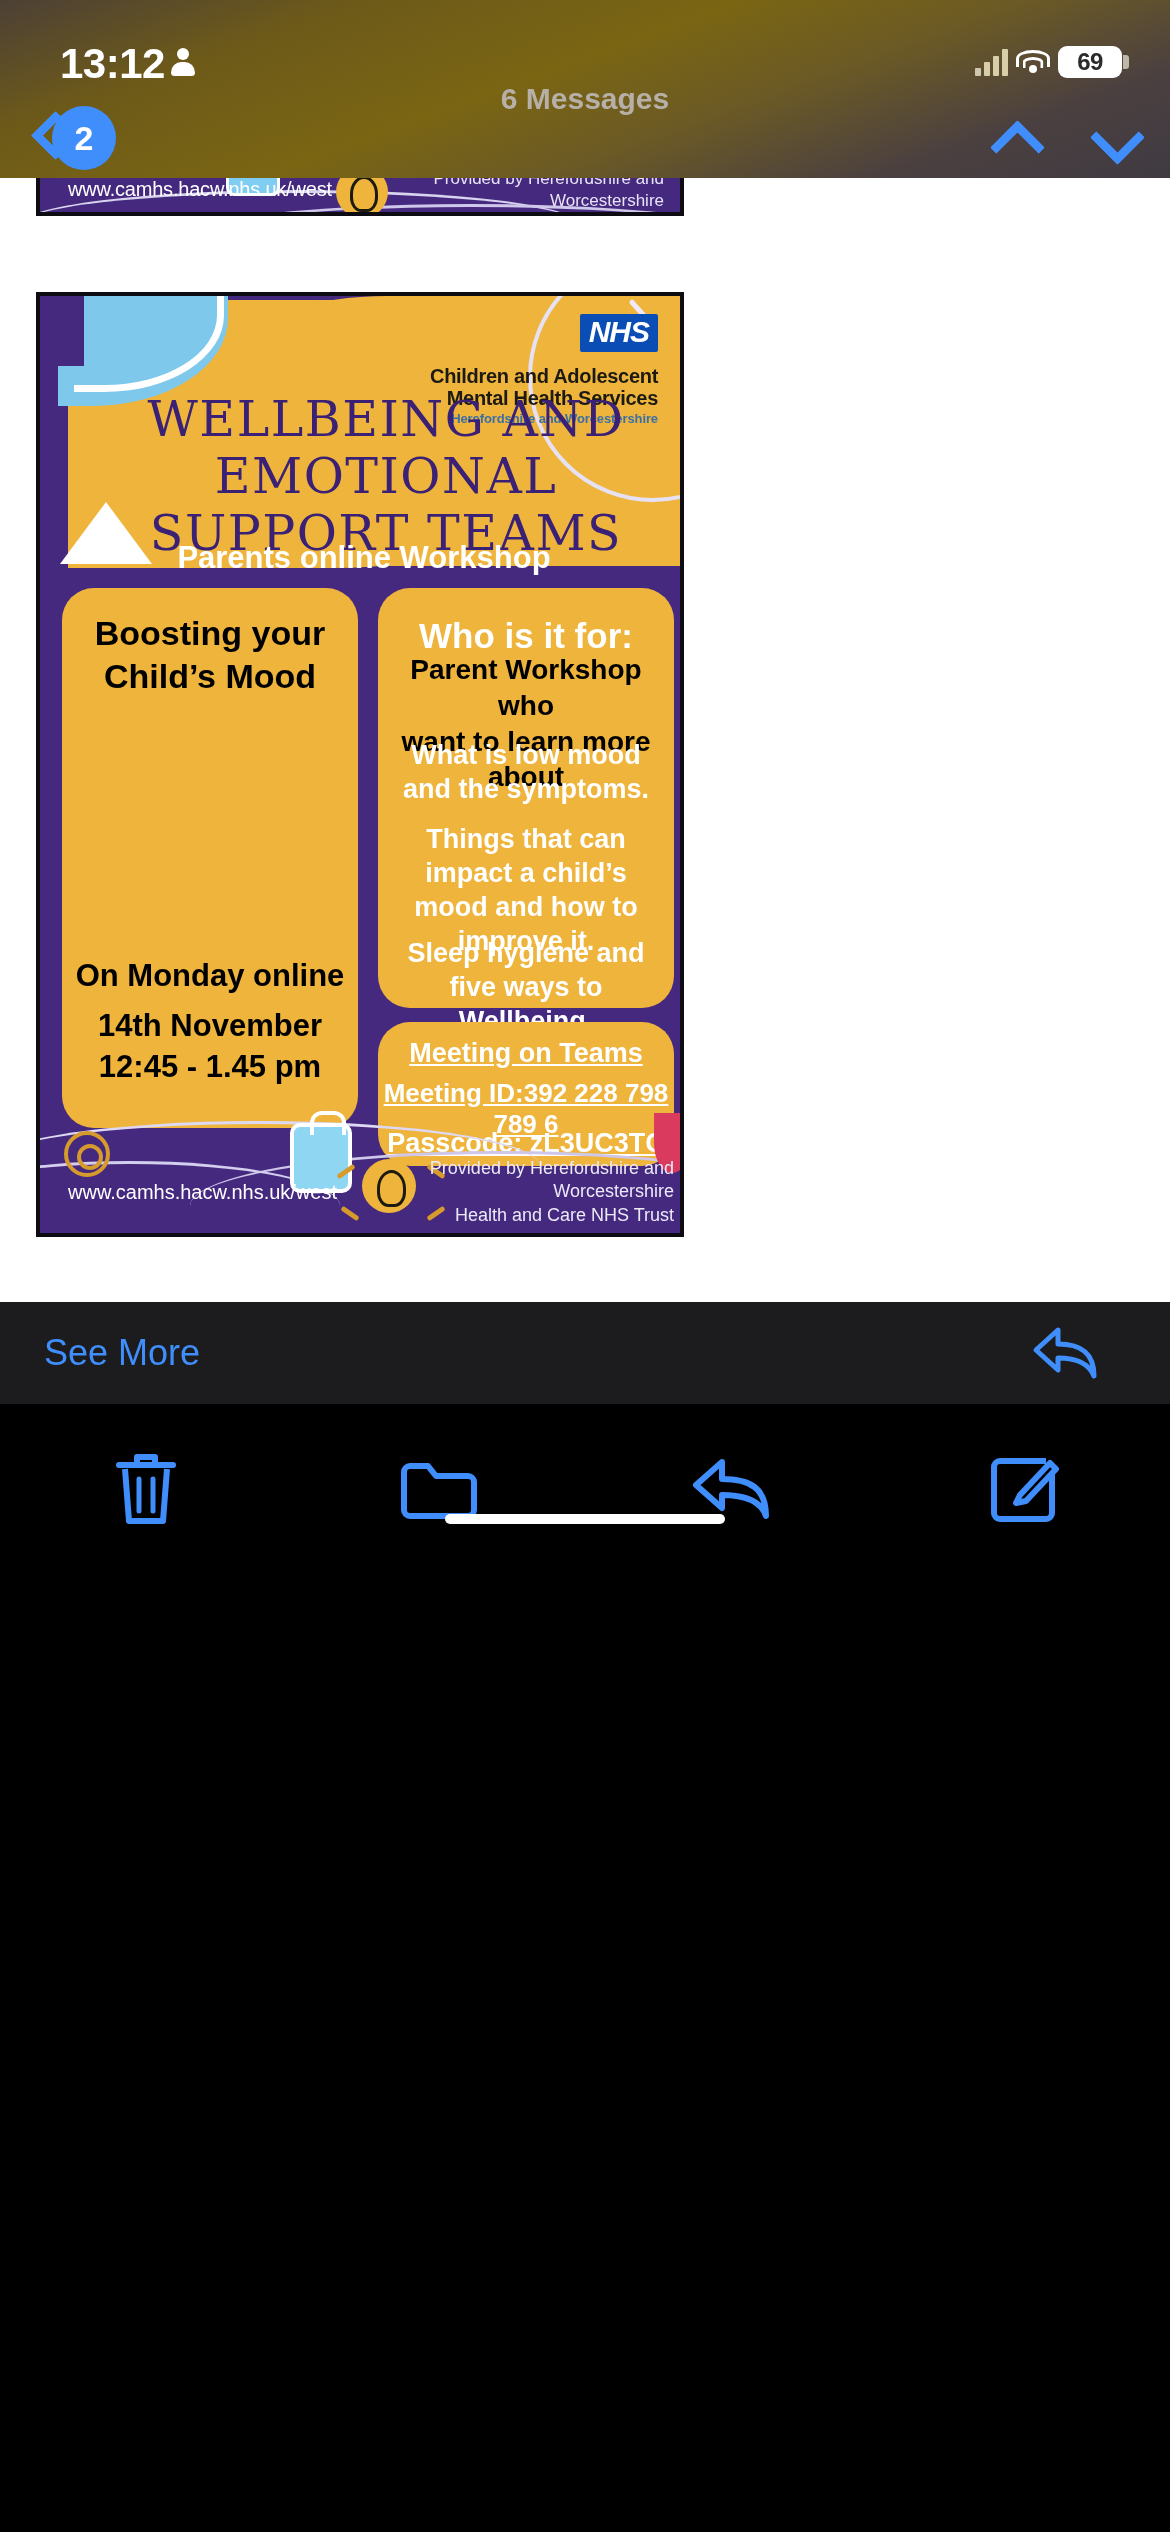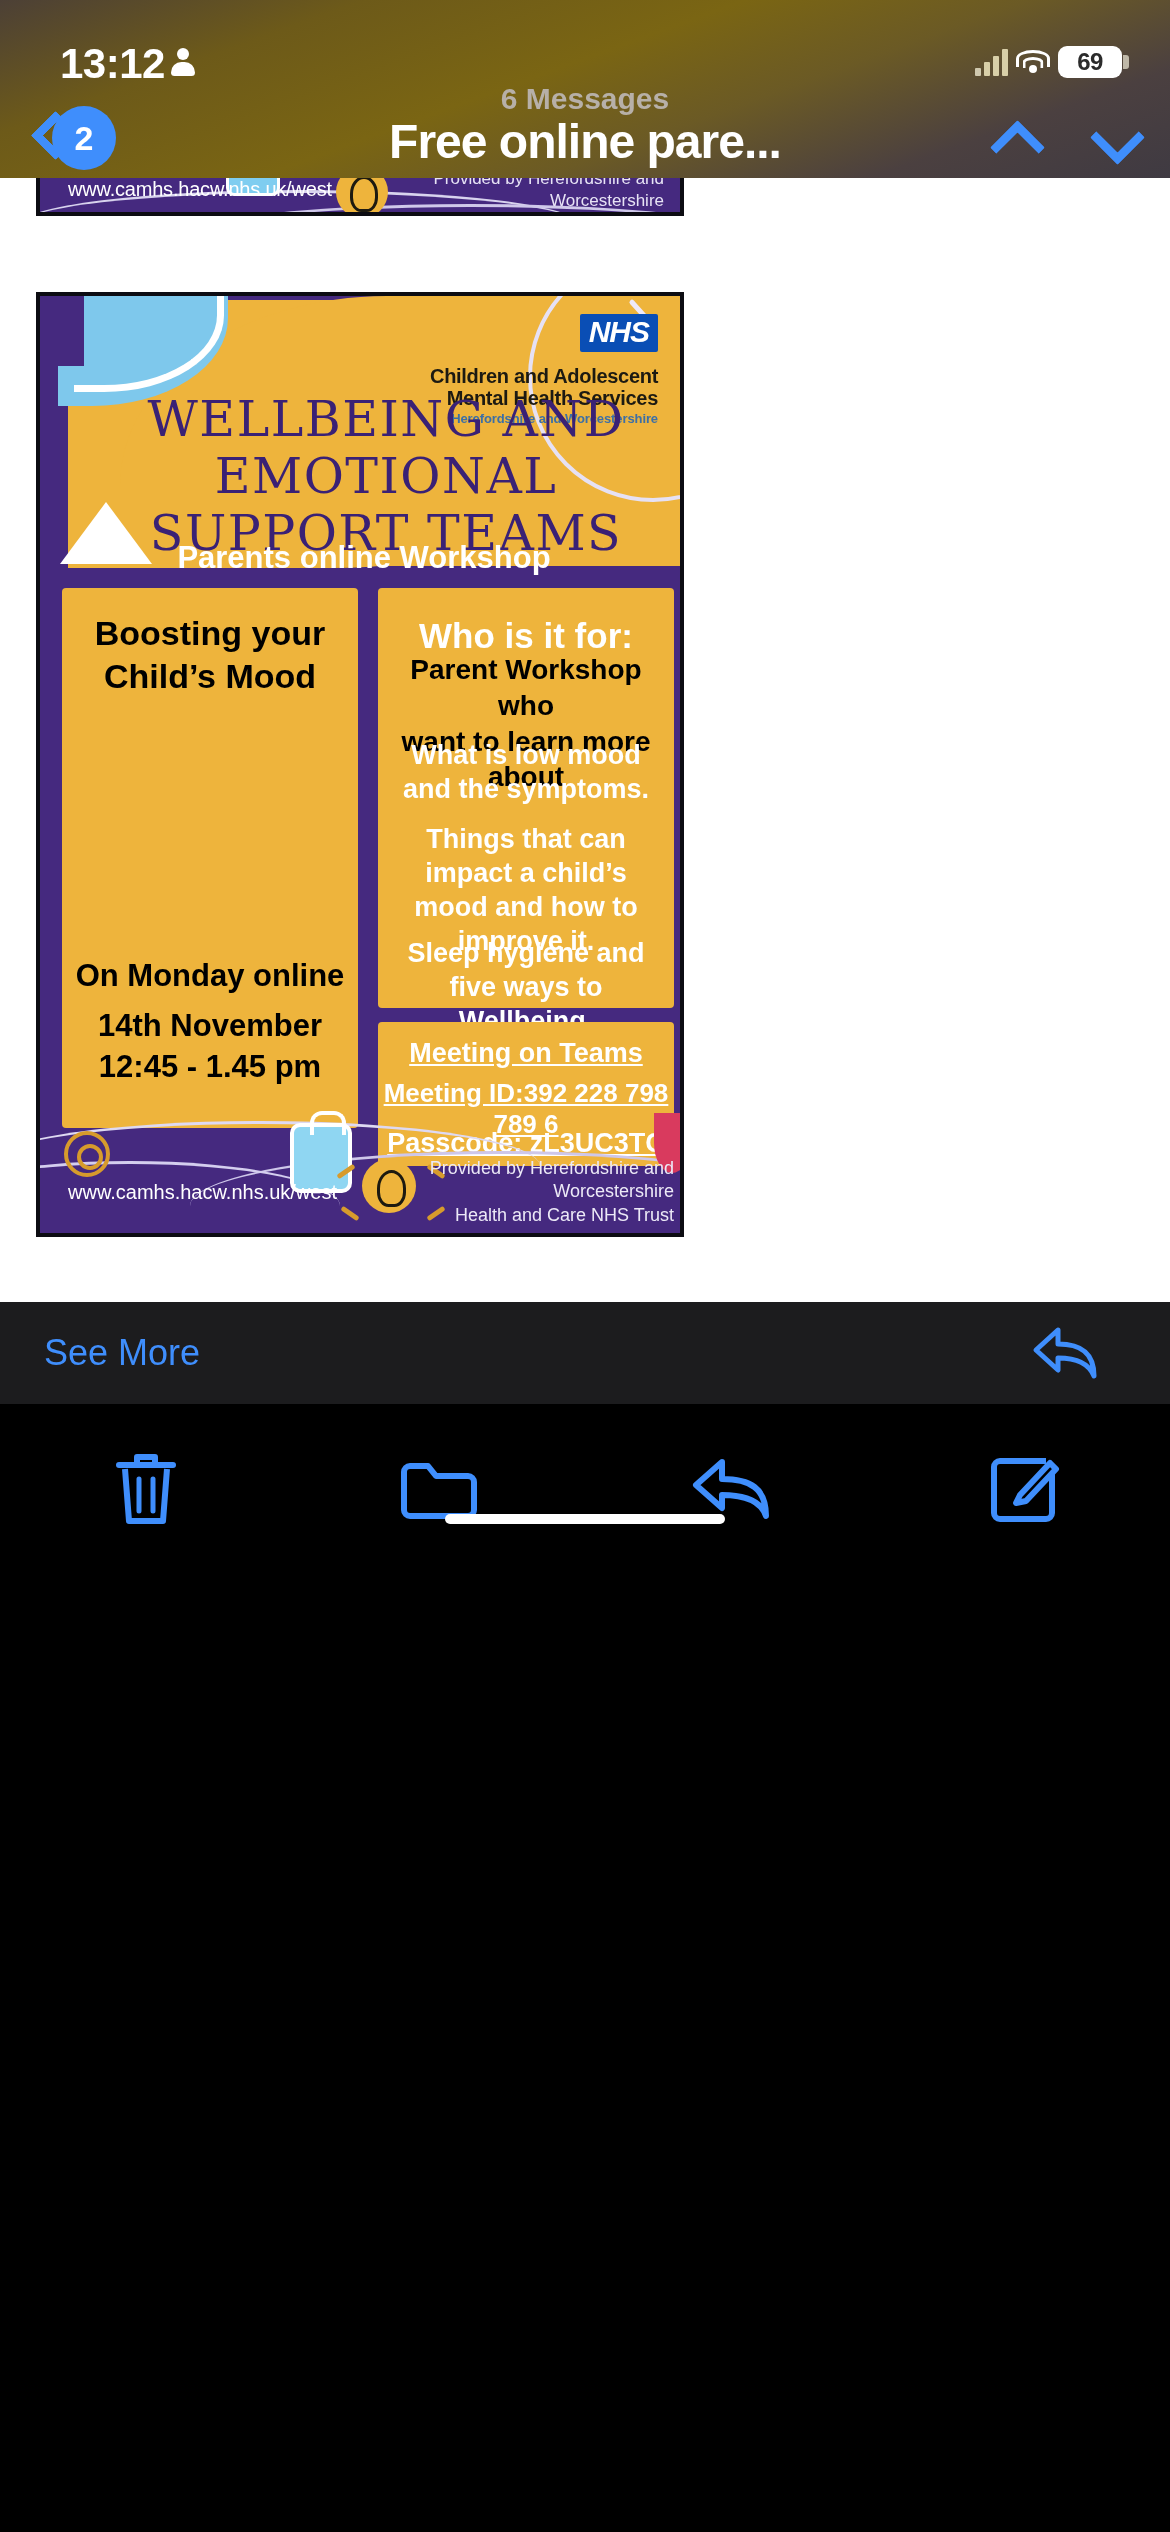--- a/index.html
+++ b/index.html
@@ -127,21 +127,21 @@
   #nhs-l2 { font-size:13px; font-weight:bold; color:#3c6fa6; letter-spacing:-0.1px;
     margin-top:1px; }
 
   #ptitle { position:absolute; left:96px; top:96px; width:500px; text-align:center;
     color:#3a2175; font-family:"DejaVu Serif", serif; font-size:49px; line-height:1.16;
     letter-spacing:1.5px; }
   #psub { position:absolute; left:0; top:244px; width:648px; text-align:center;
     color:#ffffff; font-size:31px; font-weight:bold; }
 
   
-  .card { position:absolute; background:#eeb43c; border-radius:4px; }
+  .card { position:absolute; background:#eeb43c; border-radius:32px; }
   #card-left { left:22px; top:292px; width:296px; height:540px; }
   #card-right { left:338px; top:292px; width:296px; height:420px; }
   #card-meet { left:338px; top:726px; width:296px; height:144px; }
 
   #cl-title { position:absolute; left:0; top:24px; width:296px; font-size:34px;
     line-height:1.26; color:#000; font-weight:bold; text-align:center; }
   #cl-body { position:absolute; left:6px; top:152px; width:284px; font-size:30px;
     line-height:1.3; color:#ffffff; font-weight:bold; text-align:center; }
   #cl-date1 { position:absolute; left:6px; top:370px; width:284px; font-size:31px;
     color:#000; font-weight:bold; text-align:center; }
@@ -367,19 +367,18 @@
         <div class="battery">
           <b>69</b>
         </div>
       </div>
     </div>
 
     <div id="navrow">
       <div id="back-chev"></div>
       <div id="unread-badge">2</div>
       <div id="msgcount">6 Messages</div>
-      <div id="navtitle">Free online pare...</div>
       <div id="up-chev"></div>
       <div id="down-chev"></div>
     </div>
   </div>
 
 </div>
 
 </body></html>

